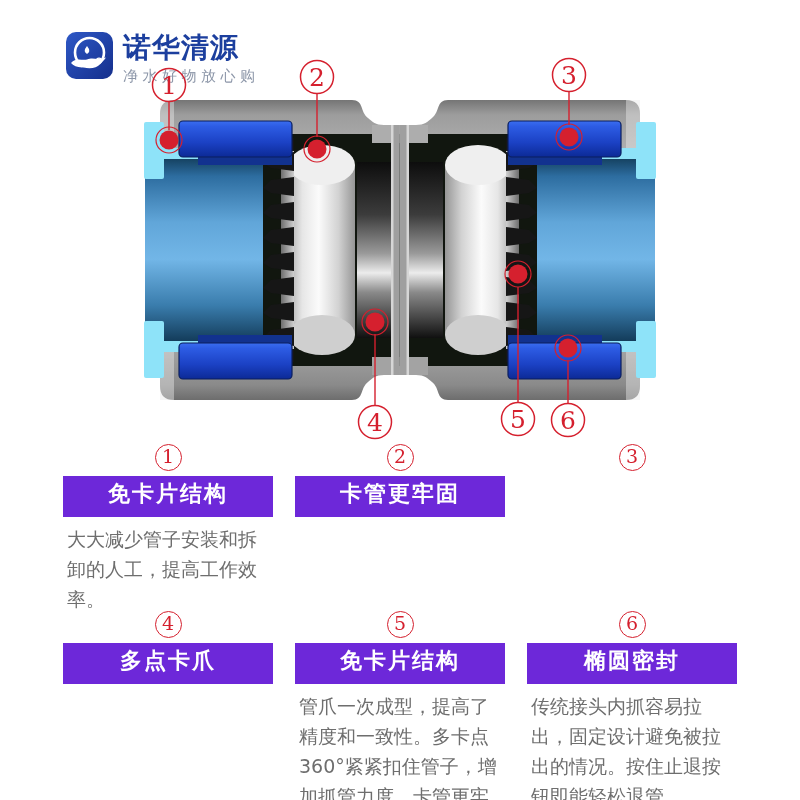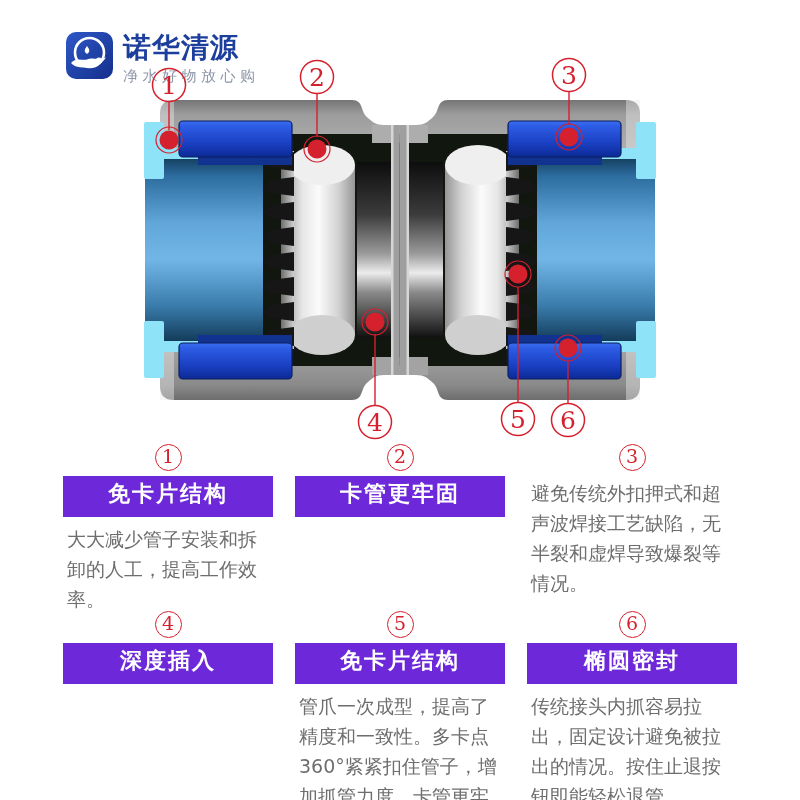--- a/index.html
+++ b/index.html
@@ -223,25 +223,24 @@
     <div class="badge">1</div>
     <h3 class="bar">免卡片结构</h3>
     <p class="desc">大大减少管子安装和拆卸的人工，提高工作效率。</p>
   </article>
   <article class="feature">
     <div class="badge">2</div>
     <h3 class="bar">卡管更牢固</h3>
   </article>
   <article class="feature">
     <div class="badge">3</div>
-    <p class="desc">避免传统外扣押式和超声波焊接工艺缺陷，无半裂和虚焊导致爆裂等情况。</p>
   </article>
   <article class="feature">
     <div class="badge">4</div>
-    <h3 class="bar">深度插入</h3>
+    <h3 class="bar">多点卡爪</h3>
   </article>
   <article class="feature">
     <div class="badge">5</div>
     <h3 class="bar">免卡片结构</h3>
     <p class="desc">管爪一次成型，提高了精度和一致性。多卡点360°紧紧扣住管子，增加抓管力度。卡管更牢固。</p>
   </article>
   <article class="feature">
     <div class="badge">6</div>
     <h3 class="bar">椭圆密封</h3>
     <p class="desc">传统接头内抓容易拉出，固定设计避免被拉出的情况。按住止退按钮即能轻松退管。</p>

